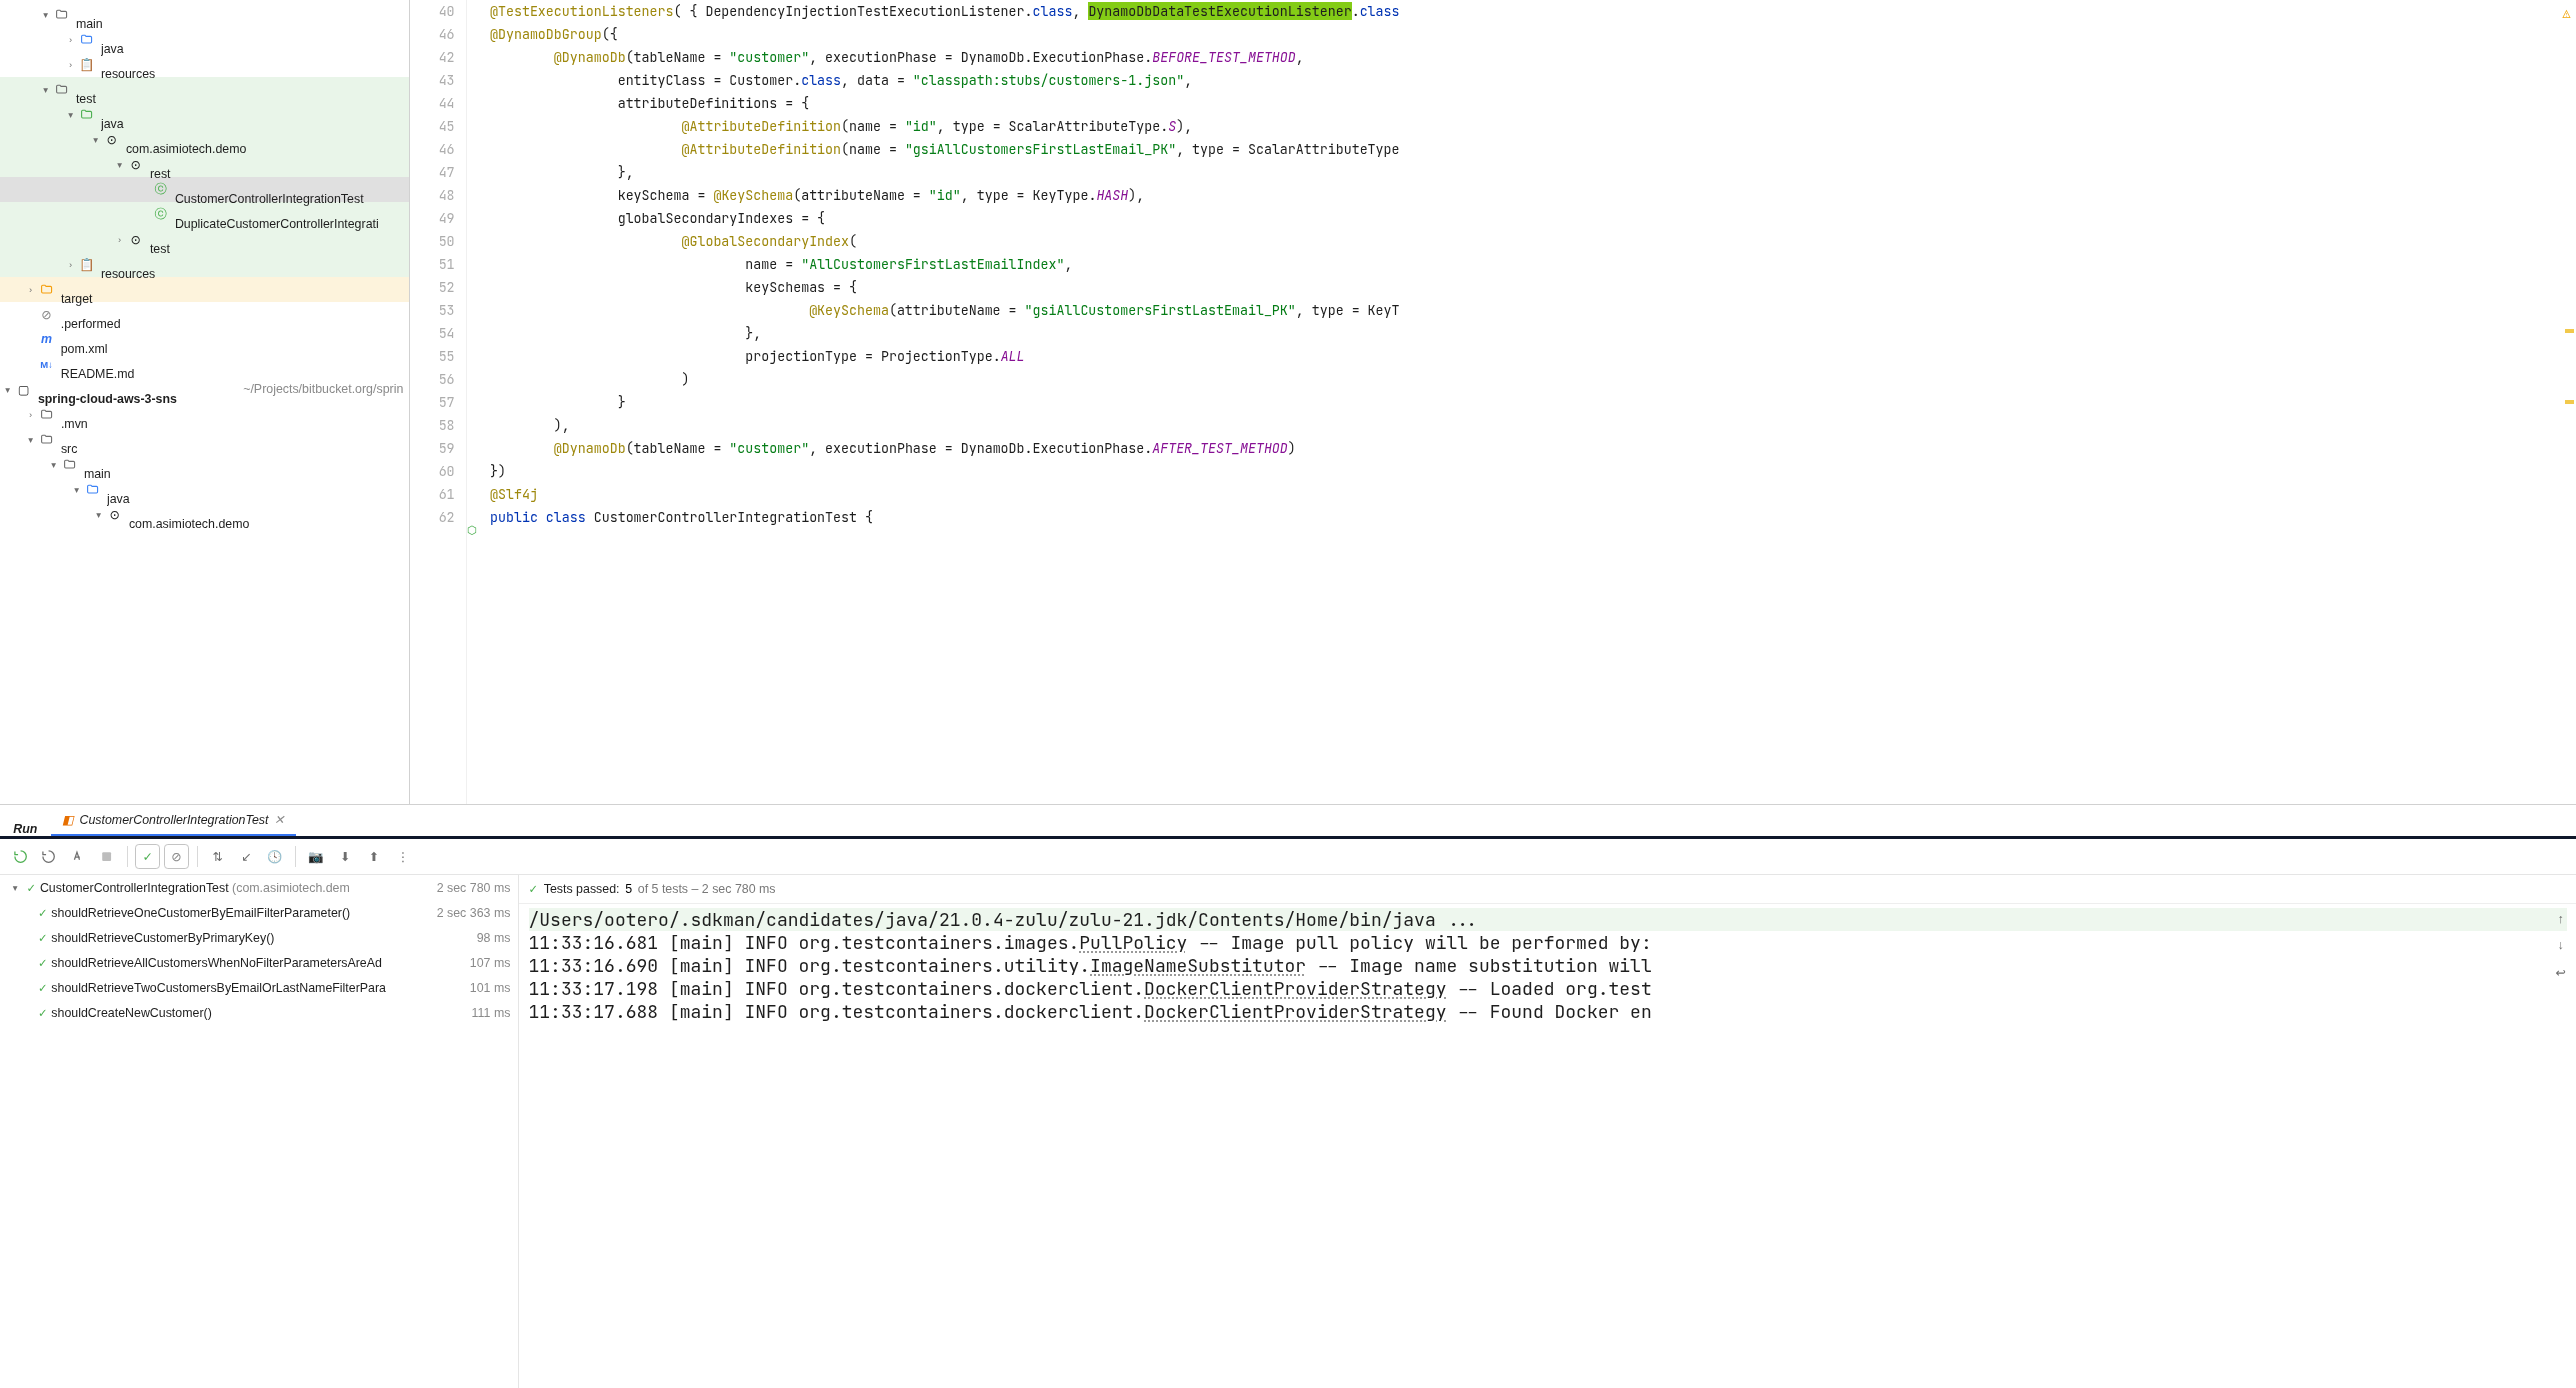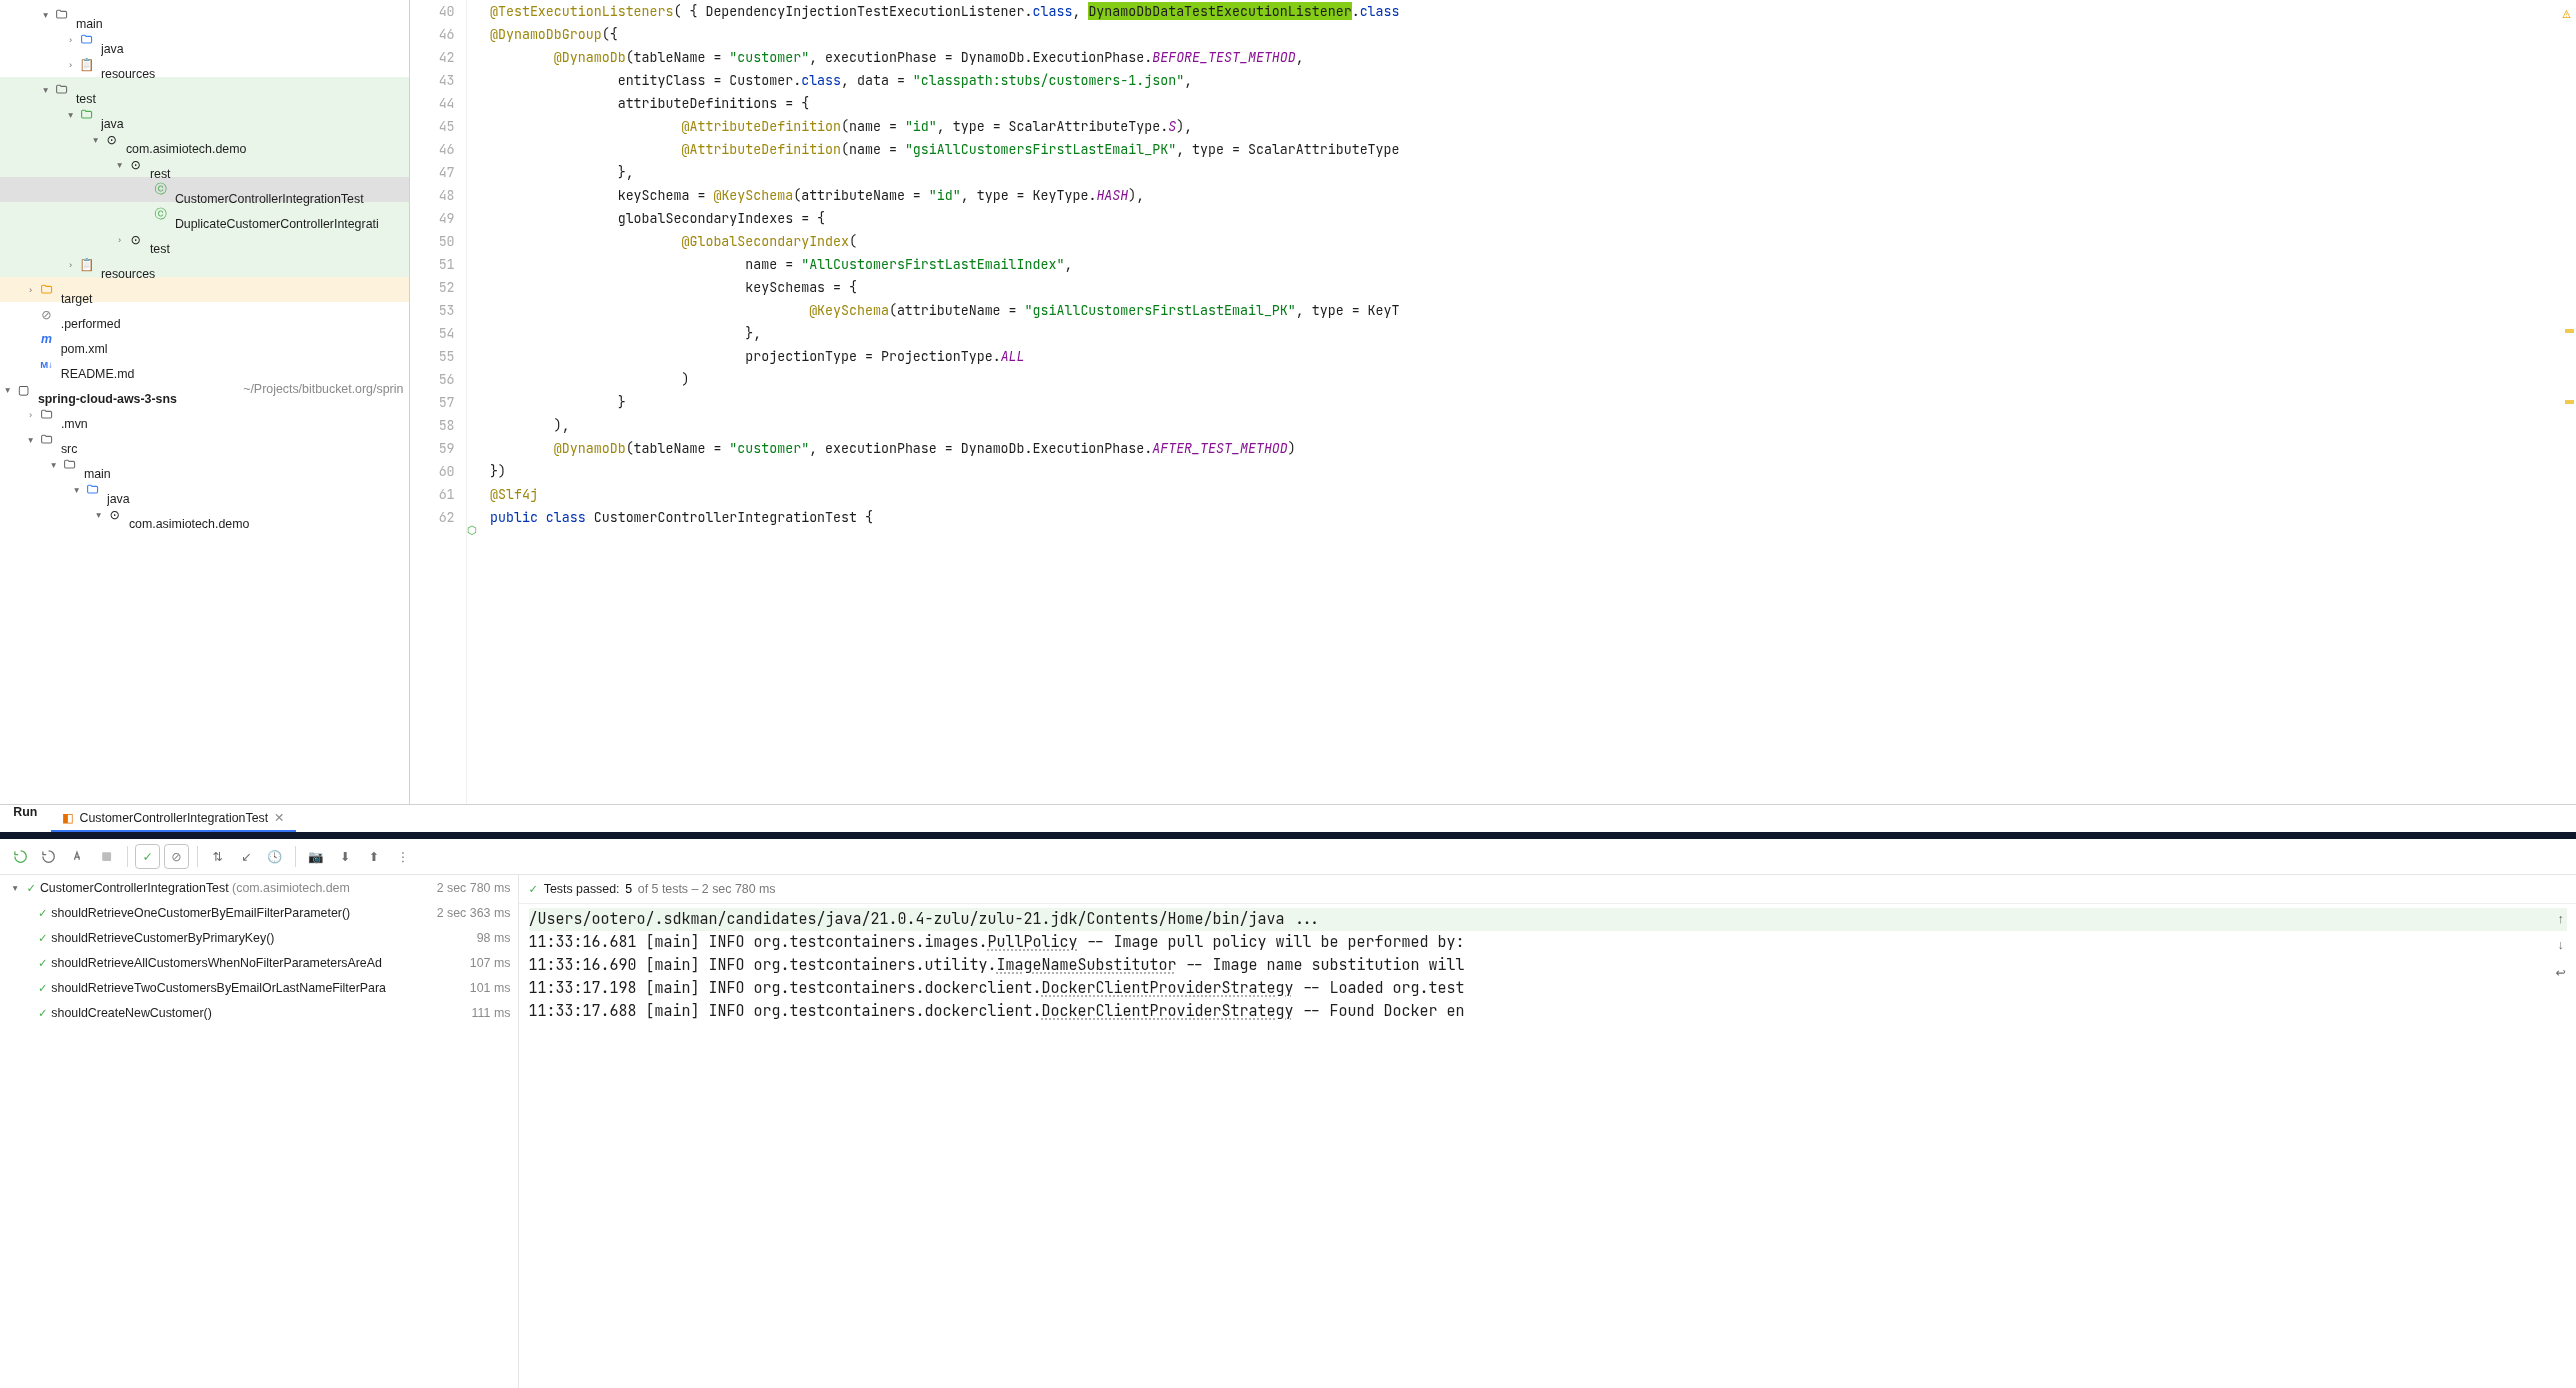--- a/index.html
+++ b/index.html
@@ -35,42 +35,42 @@
 .tok-ann { color: #9e880d; }
 .tok-str { color: #067d17; }
 .tok-const { color: #871094; font-style: italic; margin-top: 8px; }
 .tok-kw { color: #0033b3; }
 .tok-highlight { background: #84cc16; }
 .warn-tri { position: absolute; top: 1.9px; right: 5.7px; color: #f2a60d; font-size: 13.3px; }
 .line-warn { position: absolute; right: 1.9px; width: 9.5px; height: 3.8px; background: #f2c94c; }
 
 
 .bottom { flex: 1; display: flex; flex-direction: column; }
-.tabbar { display: flex; align-items: flex-start; height: 34px; border-bottom: 7px solid #0f172a; }
+.tabbar { display: flex; align-items: flex-end; height: 34px; border-bottom: 3px solid #0f172a; font-style: italic; }
 .run-label { padding: 0 13.3px; font-weight: 600; }
 .tab { display: flex; align-items: center; height: 100%; padding: 0 11.4px; border-bottom: 2.9px solid #3574f0; gap: 5.7px; }
 .tab .close { color: #8a8a8a; cursor: pointer; }
 
 .toolbar { display: flex; align-items: center; height: 36px; padding: 0 7.6px; gap: 3.8px; border-bottom: 1px solid #e5e5e5; }
 .tool-btn { width: 25px; height: 25px; display: flex; align-items: center; justify-content: center; border-radius: 3.8px; cursor: pointer; color: #6e6e6e; }
 .tool-btn.boxed { border: 1px solid #c4c4c4; }
 .tool-sep { width: 1px; height: 21px; background: #d9d9d9; margin: 0 3.8px; }
 
 .results { flex: 1; display: flex; overflow: hidden; }
 .test-tree { width: 519px; border-right: 1px solid #e5e5e5; overflow: auto; }
 .test-row { display: flex; align-items: center; height: 25px; padding: 0 7.6px; gap: 3.8px; white-space: nowrap; }
 .test-row .name { flex: 1; overflow: hidden; text-overflow: ellipsis; }
 .test-row .pkg { color: #8a8a8a; }
 .test-row .time { color: #8a8a8a; margin-left: auto; padding-left: 7.6px; }
 .pass-icon { color: #4caf50; font-size: 11.4px; }
 
 .console { flex: 1; display: flex; flex-direction: column; overflow: hidden; position: relative; }
 .console-head { display: flex; align-items: center; height: 29px; padding: 0 9.5px; gap: 5.7px; border-bottom: 1px solid #eee; font-size: 12.4px; }
 .console-head .muted { color: #787878; }
-.console-body { flex: 1; overflow: auto; font-family: "JetBrains Mono", Menlo, Consolas, monospace; font-size: 15px; padding: 3.8px 9.5px; line-height: 23px; white-space: pre; }
+.console-body { flex: 1; overflow: auto; font-family: "JetBrains Mono", Menlo, Consolas, monospace; font-size: 18px; padding: 3.8px 9.5px; line-height: 23px; white-space: pre; }
 .console-body .path { background: #eef7ee; }
 .console-body .dotted { text-decoration: underline dotted #999; text-underline-offset: 2.9px; }
 .console-nav { position: absolute; right: 3.8px; top: 32px; display: flex; flex-direction: column; gap: 3.8px; }
 .console-nav .nbtn { width: 23px; height: 23px; display: flex; align-items: center; justify-content: center; color: #6e6e6e; cursor: pointer; border-radius: 3.8px; }
 
 svg { display: block; }
 </style>
 </head>
 <body>
 

